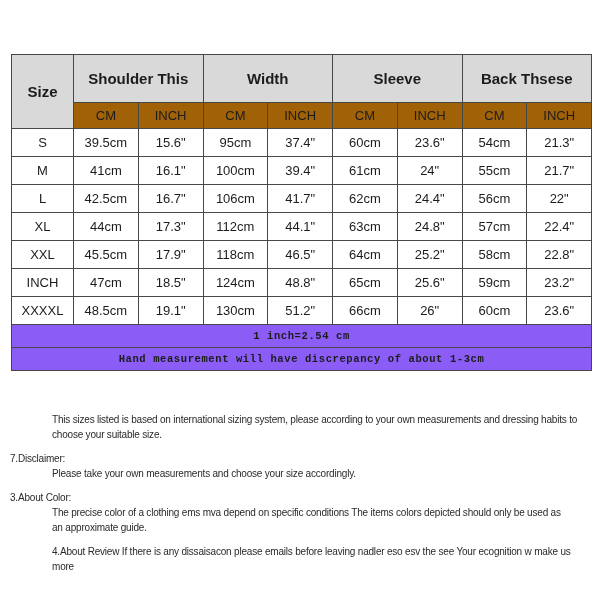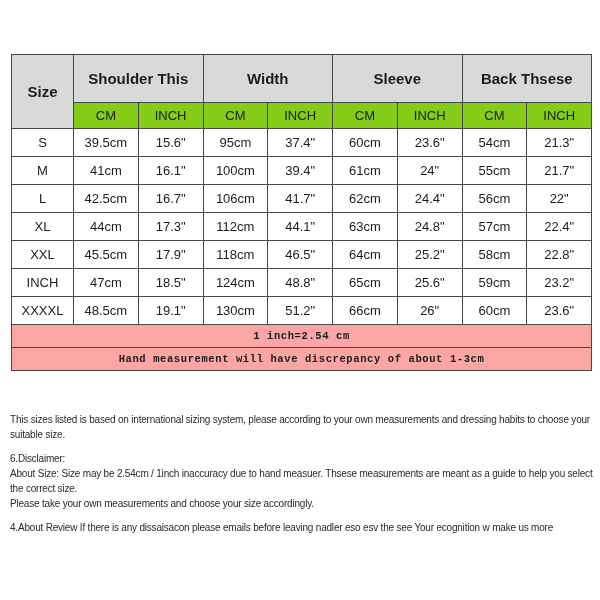--- a/index.html
+++ b/index.html
@@ -37,50 +37,50 @@
     font-size: 15px;
     font-weight: bold;
   }
   th.size-head {
     background: #d9d9d9;
     font-size: 15px;
     font-weight: bold;
   }
   tr.unit-row th {
     height: 25px;
-    background: #84cc16;
+    background: #a16207;
     font-size: 13px;
     font-weight: normal;
   }
   tbody tr { height: 28px; }
   tbody th, tbody td {
     font-size: 13px;
     font-weight: normal;
     background: #ffffff;
   }
   tfoot td {
     height: 22px;
-    background: #fca5a5;
+    background: #8b5cf6;
     font-family: "Liberation Mono", "DejaVu Sans Mono", monospace;
     font-weight: bold;
     font-size: 10.5px;
     letter-spacing: 0.6px;
   }
   .notes {
     position: absolute;
     left: 10px;
     top: 412px;
     width: 584px;
     font-size: 10px;
     letter-spacing: -0.2px;
     color: #2a2a2a;
   }
   .note { margin-bottom: 9px; }
   .note-title { line-height: 15px; }
-  .note-line { line-height: 15px; }
+  .note-line { line-height: 15px; margin-left: 42px; }
 </style>
 </head>
 <body>
 
 <div class="page">
 
   <table class="size-table">
     <colgroup>
       <col class="c-size">
       <col class="c-meas">
@@ -198,23 +198,27 @@
         <td colspan="9">Hand measurement will have discrepancy of about 1-3cm</td>
       </tr>
     </tfoot>
   </table>
 
   <div class="notes">
     <div class="note">
       <div class="note-line">This sizes listed is based on international sizing system, please according to your own measurements and dressing habits to choose your suitable size.</div>
     </div>
     <div class="note">
-      <div class="note-title">6.Disclaimer:</div>
-      <div class="note-line">About Size: Size may be 2.54cm / 1inch inaccuracy due to hand measuer. Thsese measurements are meant as a guide to help you select the correct size.</div>
+      <div class="note-title">7.Disclaimer:</div>
       <div class="note-line">Please take your own measurements and choose your size accordingly.</div>
     </div>
     <div class="note">
+      <div class="note-title">3.About Color:</div>
+      <div class="note-line">The precise color of a clothing ems mva depend on specific conditions The items colors depicted should only be used as</div>
+      <div class="note-line">an approximate guide.</div>
+    </div>
+    <div class="note">
       <div class="note-line">4.About Review If there is any dissaisacon please emails before leaving nadler eso esv the see Your ecognition w make us more</div>
 
     </div>
   </div>
 
 </div>
 
 </body></html>

